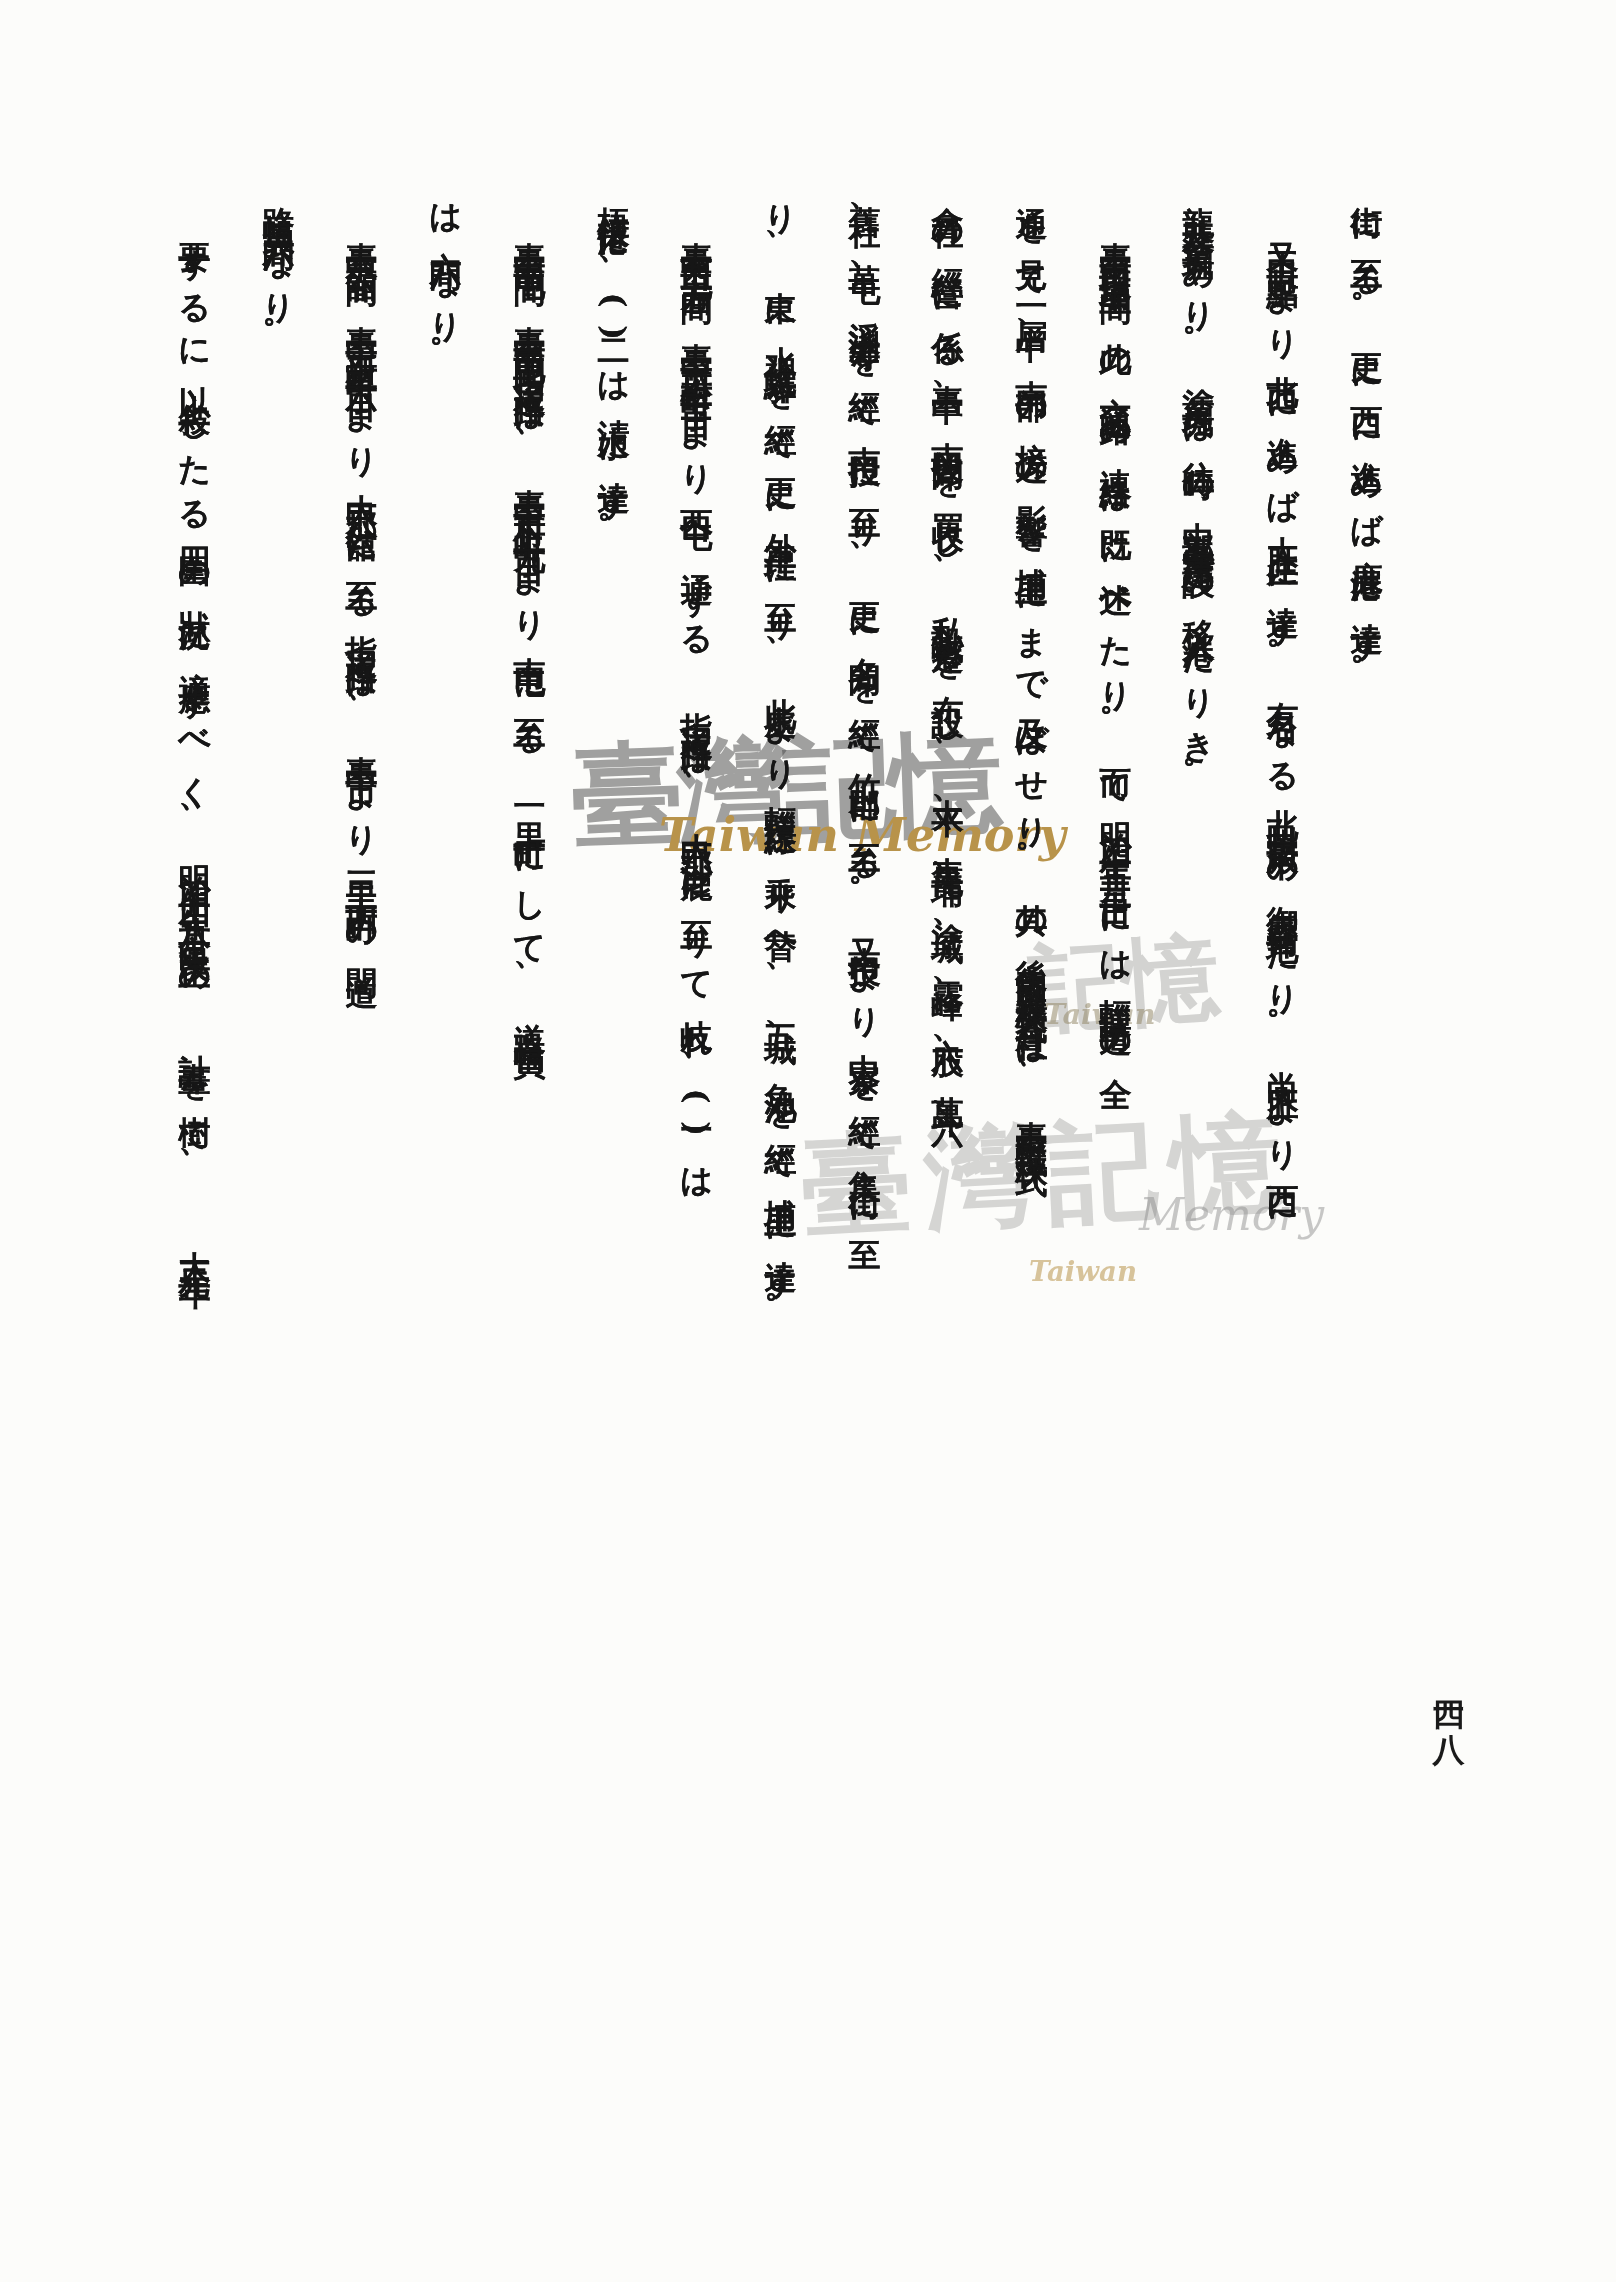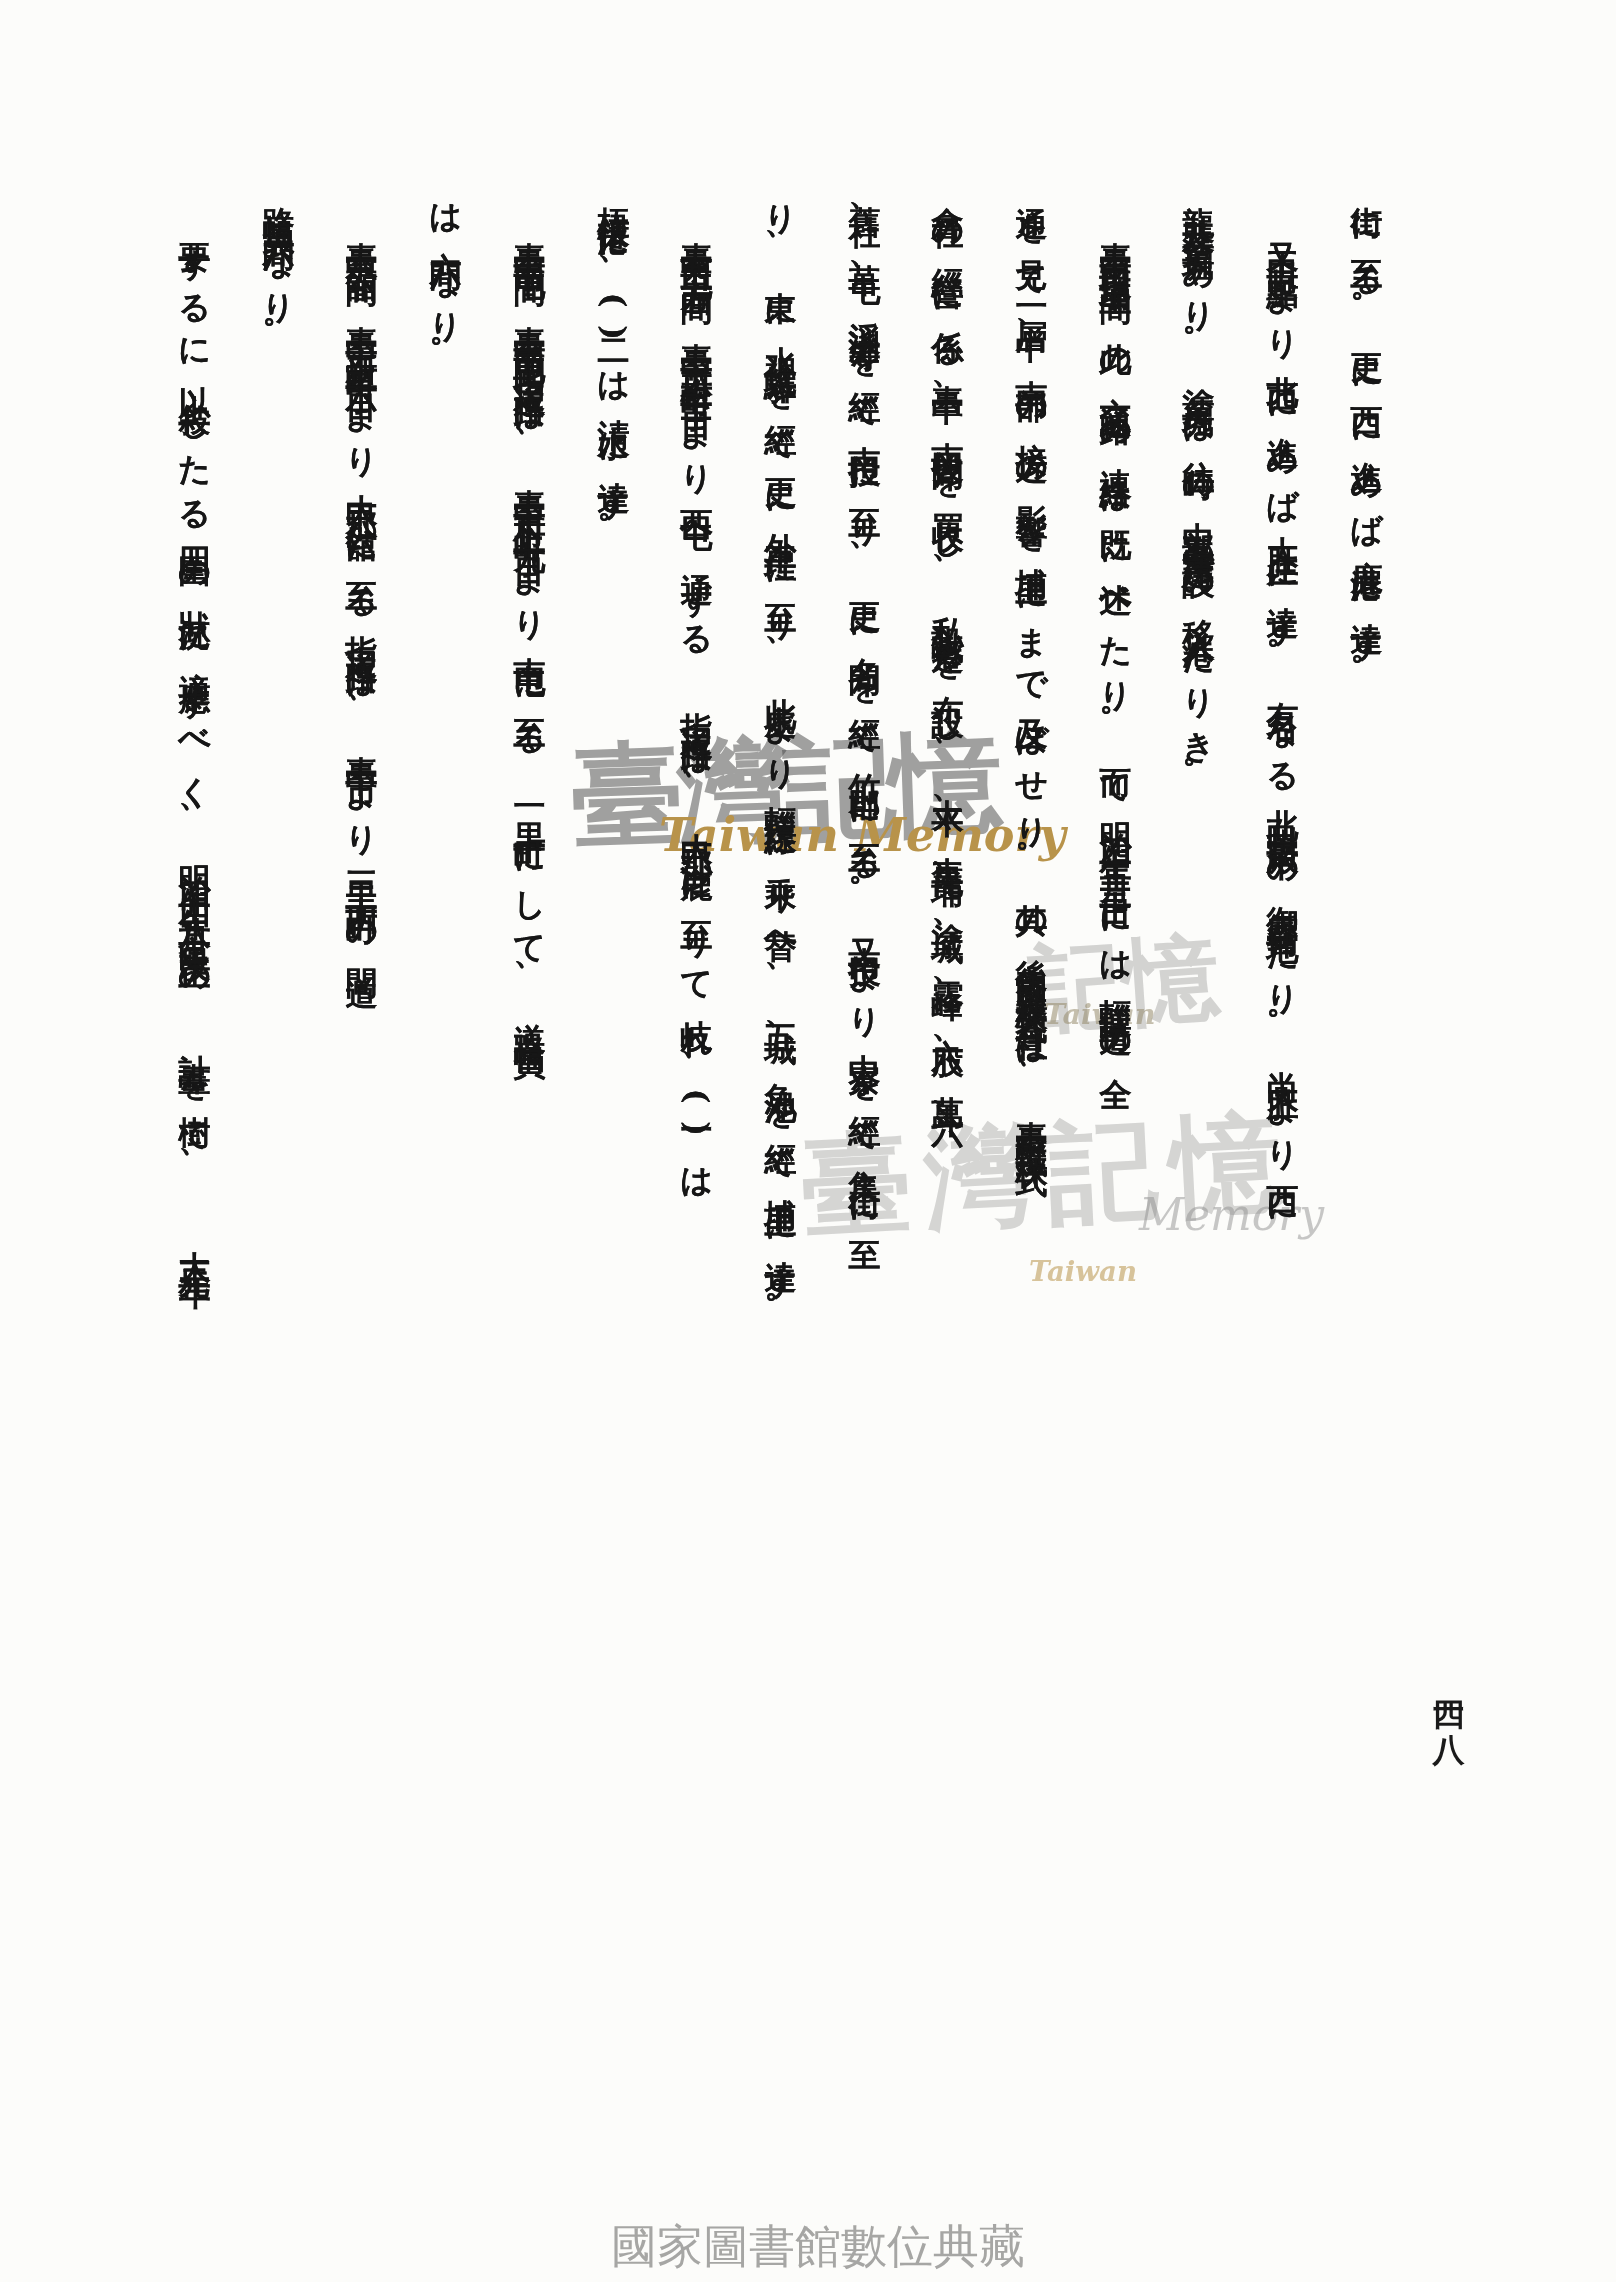--- a/index.html
+++ b/index.html
@@ -127,16 +127,15 @@
       <div class="col" style="left: 593px;">梧棲港に、(二)は淸水に達す。</div>
       <div class="col indent" style="left: 509px;">臺中南屯間　臺中南屯間指定道路は、臺中市村上町九丁目より南屯に至る　一里十町にして、道路幅員</div>
       <div class="col" style="left: 425px;">は六間なり。</div>
       <div class="col indent" style="left: 341px;">臺中公舘間　臺中市新富町六丁目より大甲郡公舘に至る指定道路は、臺中市より三里二十四町の間道</div>
       <div class="col" style="left: 258px;">路幅員六間なり。</div>
       <div class="col indent" style="left: 174px;">要するに以上敍したる四圍の狀況に適應すべく、明治四十四年八月市區改正の　計畫を樹て、　大正元年</div>
     </div>
 
   <div id="page-number">四一八</div>
 
-  <div id="stamp">國家圖書館數位典藏</div>
 
 </div>
 
 
 </body></html>

